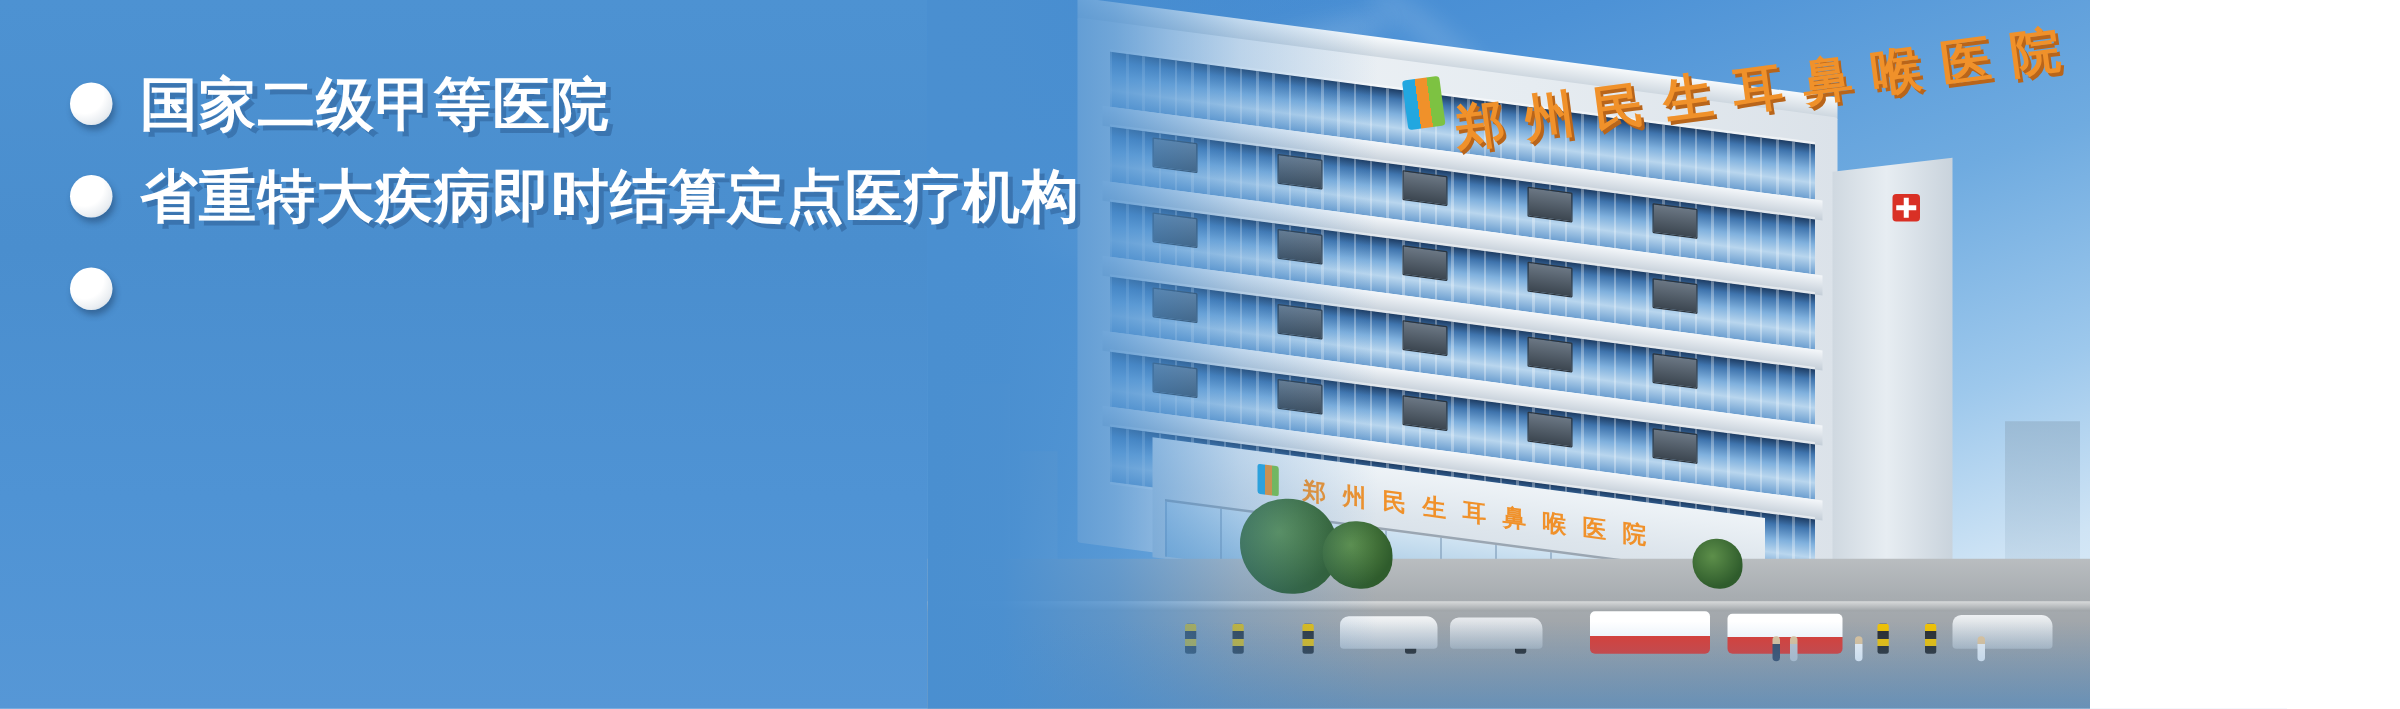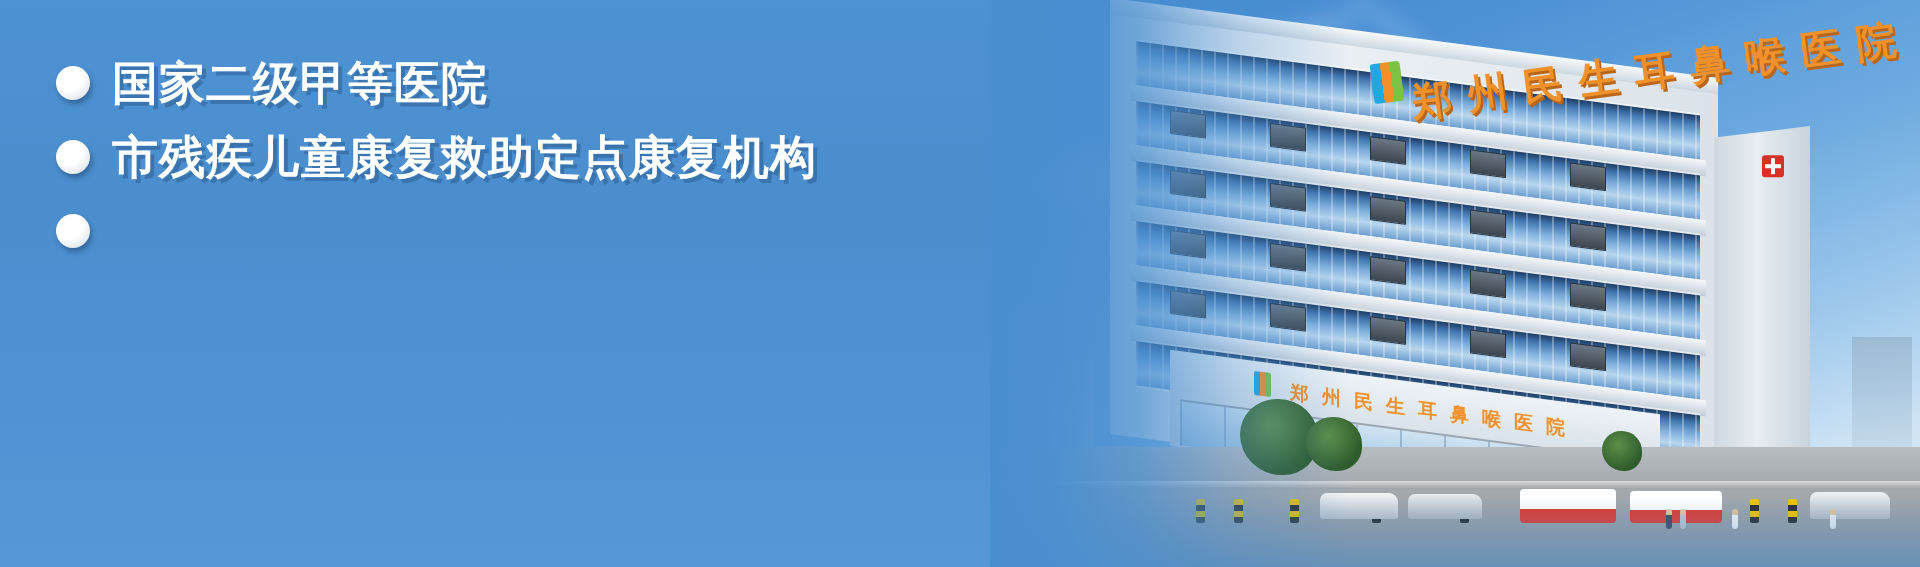--- a/index.html
+++ b/index.html
@@ -1,20 +1,20 @@
 <!DOCTYPE html>
 <html><head>
 <meta charset="utf-8">
 <style>
   html,body{margin:0;padding:0;background:#fff;}
   body{font-family:"Liberation Sans","DejaVu Sans",sans-serif;}
 
   .banner{
     position:relative;
-    width:1920px;
+    width:1672px;
     height:567px;
     overflow:hidden;
     background:#4a8fd0;
   }
 
   
   .bg-blue{
     position:absolute; inset:0;
     background:linear-gradient(180deg,#4d92d2 0%,#4a8ece 35%,#4f93d4 70%,#5697d6 100%);
   }
@@ -320,21 +320,21 @@
 
     <div class="row">
       <span class="bullet"></span>
       <span class="txt">国家二级甲等医院</span>
     </div>
 
 
 
     <div class="row">
       <span class="bullet"></span>
-      <span class="txt">市残疾儿童康复救助定点康复机构</span>
+      <span class="txt">省重特大疾病即时结算定点医疗机构</span>
     </div>
 
     <div class="row">
       <span class="bullet"></span>
     </div>
 
   </div>
 
 </div>
 

